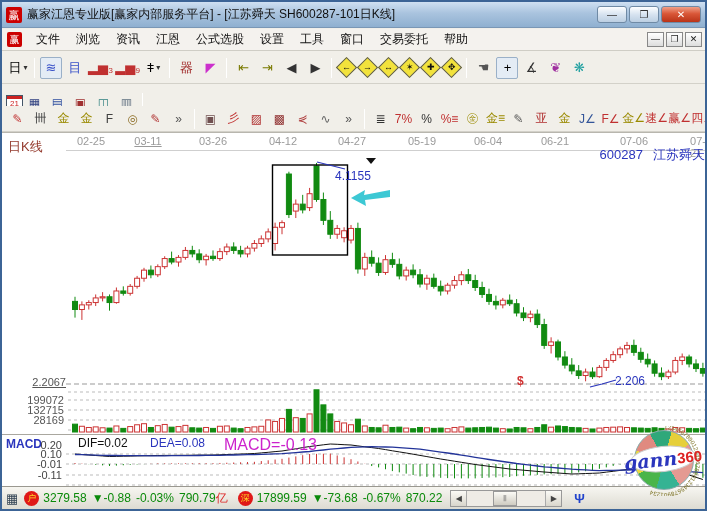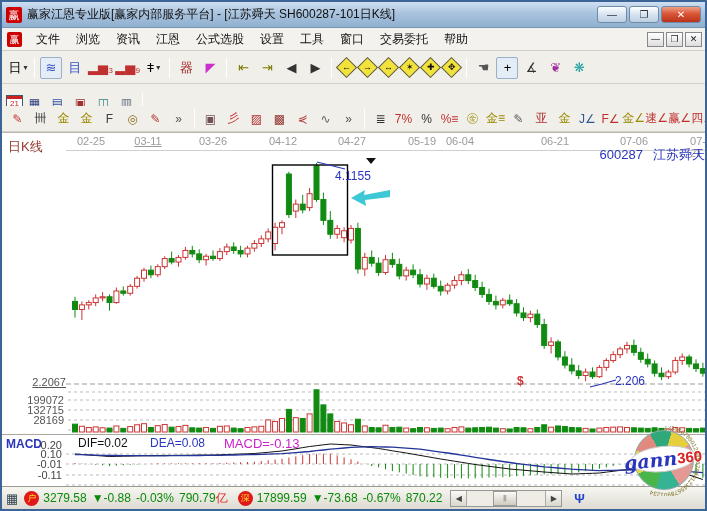--- a/index.html
+++ b/index.html
@@ -48,21 +48,21 @@
   #annot{left:417px;top:33px;width:163px;height:49px;border:1px solid #000;background:#fff;
      font-size:20px;color:#111;display:flex;align-items:center;justify-content:center;letter-spacing:2px;z-index:3;}
   #gann-level{left:24px;top:243px;width:40px;text-align:right;font-size:11px;color:#555;text-decoration:underline;}
   #dollar{left:515px;top:241px;font-size:12px;color:#d03030;font-weight:bold;}
   #gann-level2{left:613px;top:241px;font-size:12px;color:#2a35bd;}
   .volax{position:absolute;left:14px;width:48px;text-align:right;font-size:11px;color:#555;z-index:2;}
   #macd-title{left:4px;top:304px;font-size:12px;font-weight:bold;color:#2a35bd;}
   .macdax{position:absolute;left:22px;width:38px;text-align:right;font-size:11px;color:#444;z-index:2;}
   #dif-label{left:76px;top:303px;font-size:12px;color:#111;}
   #dea-label{left:148px;top:303px;font-size:12px;color:#2a35bd;}
-  #macd-label{left:222px;top:303px;font-size:13px;color:#cc22cc;}
+  #macd-label{left:222px;top:303px;font-size:16px;color:#cc22cc;}
   
   #gannlogo{position:absolute;left:626px;top:424px;width:72px;height:70px;z-index:6;}
   #gannwheel{position:absolute;left:6px;top:4px;width:60px;height:60px;border-radius:50%;
      background:conic-gradient(from 15deg,#e6cf3a 0 12%,#e49a92 12% 37%,#35b393 37% 50%,#4ab54a 50% 63%,#ecd83e 63% 76%,#e08a80 76% 88%,#2fa87a 88% 100%);
      border:1px solid #8aa;}
   #ganncenter{position:absolute;left:2px;top:20px;width:66px;height:26px;background:#fff;border-radius:50%;transform:rotate(-6deg);
      display:flex;align-items:center;justify-content:center;border:1px solid #ccc;}
   #ganncenter .g1{font-family:"DejaVu Serif","Liberation Serif",serif;font-style:italic;font-weight:bold;font-size:19px;color:#2a35bd;}
   #ganncenter .g2{font-weight:bold;font-size:15px;color:#d22;}
   
@@ -601,21 +601,21 @@
         </g>
       </svg>
     <div class="ov" id="period-label">日K线</div>
     <div id="dates">
         <span class="dt" style="left: 89px;">02-25</span>
         <span class="dt" style="left: 146px; text-decoration: underline;">03-11</span>
         <span class="dt" style="left: 211px;">03-26</span>
         <span class="dt" style="left: 281px;">04-12</span>
         <span class="dt" style="left: 350px;">04-27</span>
         <span class="dt" style="left: 420px;">05-19</span>
-        <span class="dt" style="left: 458px; text-align: right;">06-04</span>
+        <span class="dt" style="left: 486px; text-align: right;">06-04</span>
         <span class="dt" style="left: 553px;">06-21</span>
         <span class="dt" style="left: 632px;">07-06</span>
         <span class="dt" style="left: 696px;">07-21</span>
       </div>
     <div class="ov" id="date-line"></div>
     <div class="ov" id="symbol">
       <span>600287</span><b>江苏舜天</b>
     </div>
     <div class="ov" id="peak-price">4.1155</div>
     <div class="ov" id="gann-level">2.2067</div>

